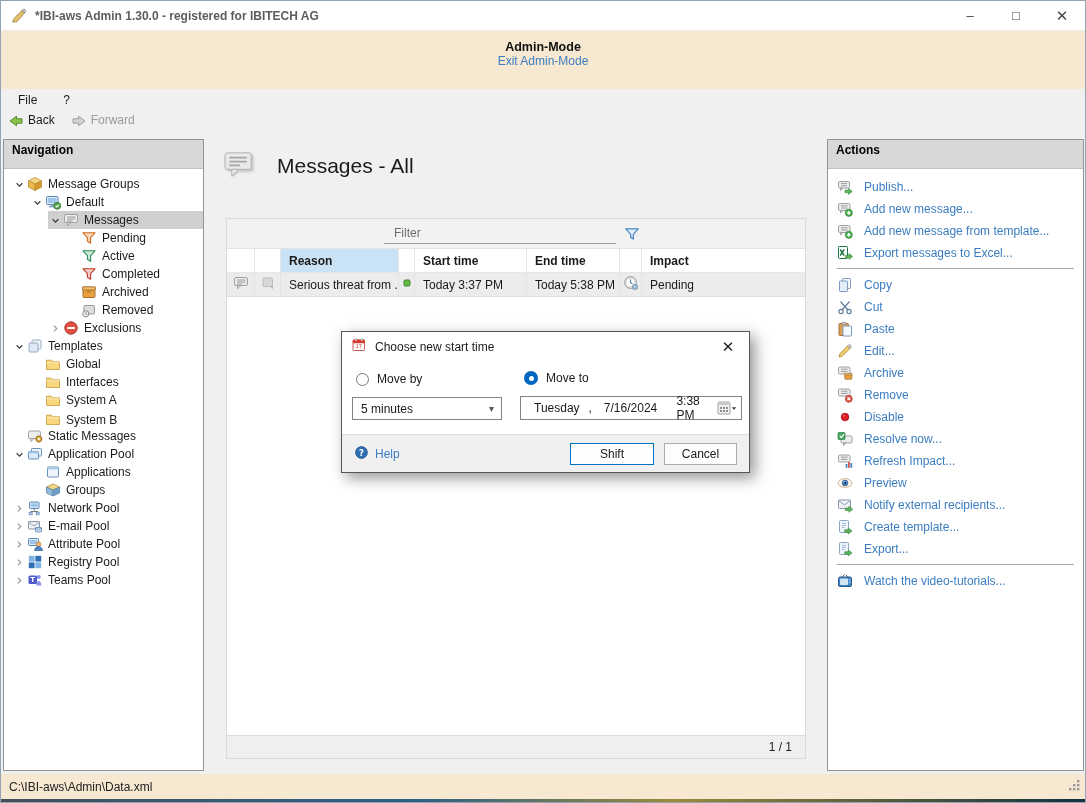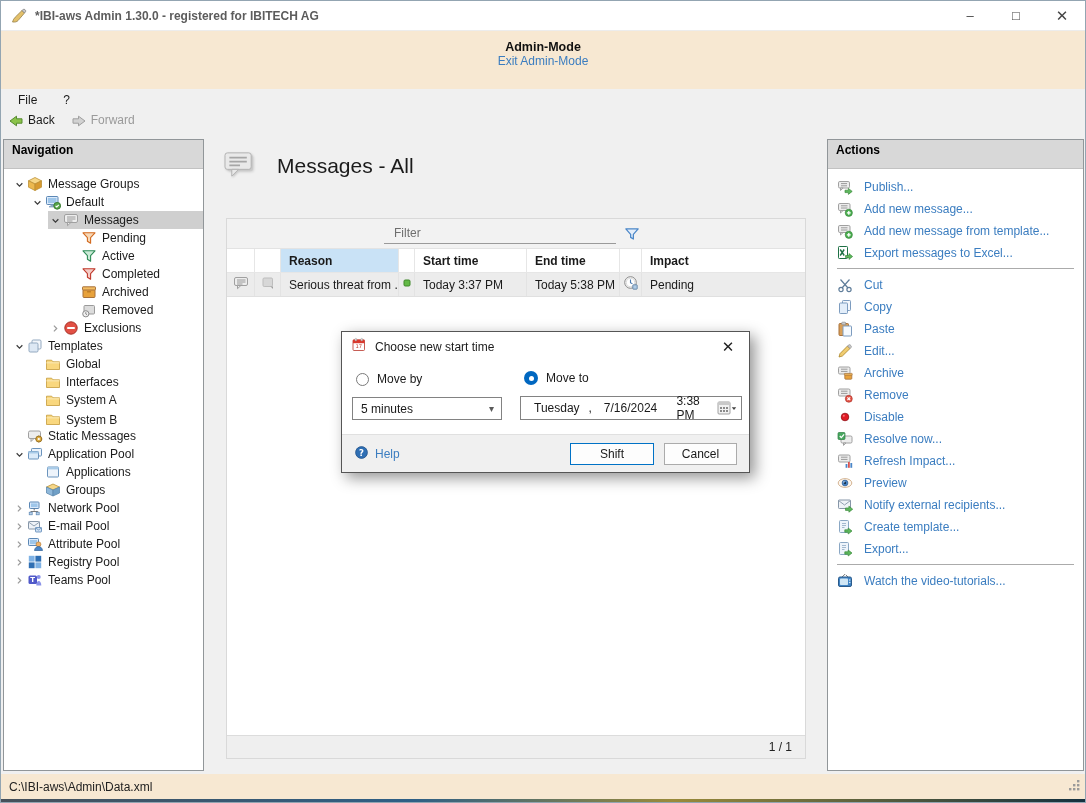--- a/index.html
+++ b/index.html
@@ -560,35 +560,35 @@
                 <path d="M3.2 4.5l4 6M7.2 4.5l-4 6" stroke="#1e7145" stroke-width="1.4" fill="none"></path>
                 <path d="M8.5 10.5H12V8.6l3.6 2.9-3.6 2.9v-1.9H8.5z" fill="#5cb85c" stroke="#3d8b3d" stroke-width=".7"></path>
               </svg>
             </span>
             <span class="alabel">Export messages to Excel...</span>
           </div>
           <div class="action-sep"></div>
           <div class="action-row">
             <span class="aicon">
               <svg viewBox="0 0 16 16">
+                <rect x="5.5" y="1.5" width="8" height="10" rx=".8" fill="#f4f8fd" stroke="#7d9cbf"></rect>
+                <rect x="2.5" y="4" width="8" height="10.5" rx=".8" fill="#e3eefa" stroke="#7d9cbf"></rect>
+              </svg>
+            </span>
+            <span class="alabel">Copy</span>
+          </div>
+          <div class="action-row">
+            <span class="aicon">
+              <svg viewBox="0 0 16 16">
                 <path d="M3.5 2.5L11 11M12.5 2.5L5 11" stroke="#5f7d9a" stroke-width="1.2" fill="none"></path>
                 <circle cx="4" cy="12.5" r="2.1" fill="none" stroke="#5f7d9a" stroke-width="1.2"></circle>
                 <circle cx="12" cy="12.5" r="2.1" fill="none" stroke="#5f7d9a" stroke-width="1.2"></circle>
               </svg>
             </span>
             <span class="alabel">Cut</span>
-          </div>
-          <div class="action-row">
-            <span class="aicon">
-              <svg viewBox="0 0 16 16">
-                <rect x="5.5" y="1.5" width="8" height="10" rx=".8" fill="#f4f8fd" stroke="#7d9cbf"></rect>
-                <rect x="2.5" y="4" width="8" height="10.5" rx=".8" fill="#e3eefa" stroke="#7d9cbf"></rect>
-              </svg>
-            </span>
-            <span class="alabel">Copy</span>
           </div>
           <div class="action-row">
             <span class="aicon">
               <svg viewBox="0 0 16 16">
                 <rect x="2" y="2.5" width="9.5" height="12" rx="1" fill="#d99f57" stroke="#a8713a"></rect>
                 <rect x="4.7" y="1.2" width="4" height="2.6" rx=".8" fill="#c9c9c9" stroke="#8a8a8a" stroke-width=".7"></rect>
                 <rect x="6" y="5" width="8.5" height="10" rx=".8" fill="#f6fafe" stroke="#7d9cbf"></rect>
               </svg>
             </span>
             <span class="alabel">Paste</span>

